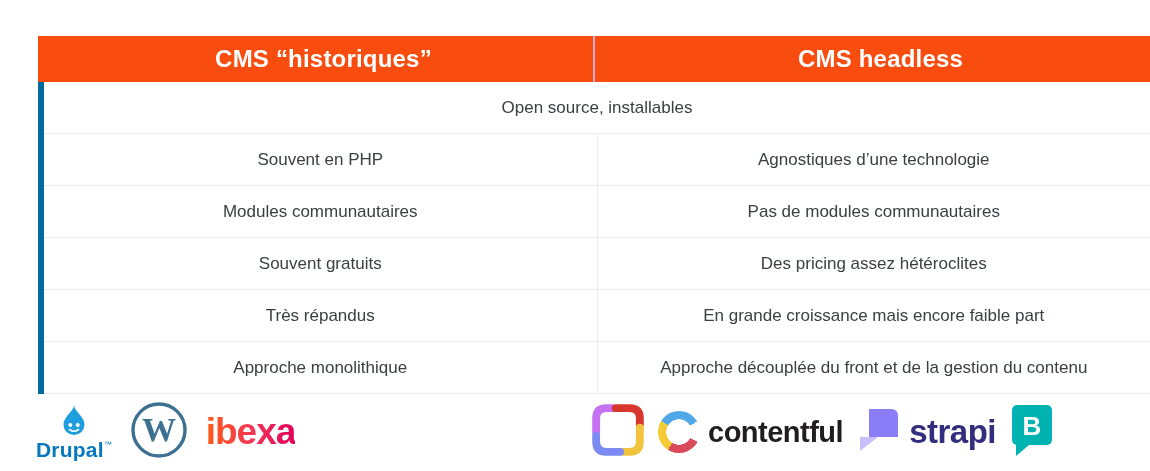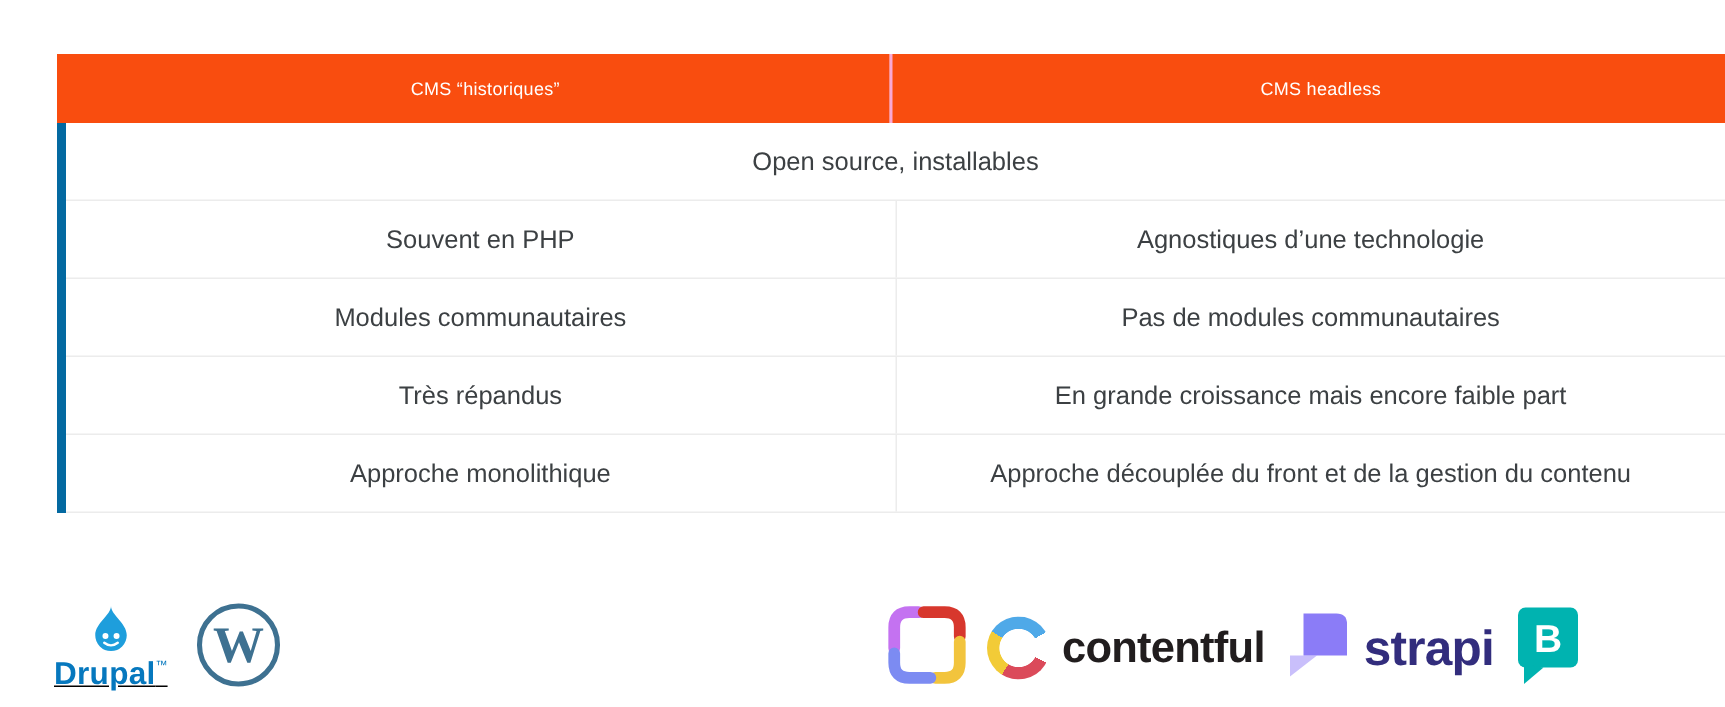--- a/index.html
+++ b/index.html
@@ -4,21 +4,21 @@
 <style>
   html,body{margin:0;padding:0;}
   body{
     width:1150px;height:471px;overflow:hidden;background:#ffffff;
     font-family:"Liberation Sans", sans-serif;position:relative;
   }
   
   .cmp-table{position:absolute;left:38px;top:36px;width:1112px;}
   .thead{display:flex;height:46px;}
   .th{
-    flex:1;background:#F94D0F;color:#ffffff;font-weight:400;font-size:12px;
+    flex:1;background:#F94D0F;color:#ffffff;font-weight:700;font-size:24px;
     display:flex;align-items:center;justify-content:center;letter-spacing:.2px;padding-left:16px;
   }
   .th + .th{border-left:2px solid #f9a8d4;}
   .tbody{border-left:6px solid #0369a1;}
   .tr{display:flex;height:51px;border-bottom:1px solid #ececec;}
   .td{
     flex:1;display:flex;align-items:center;justify-content:center;
     font-size:17px;color:#3C4043;
   }
   .td + .td{border-left:1px solid #ececec;}
@@ -68,35 +68,39 @@
     </div>
     <div class="tr">
       <div class="td">Souvent en PHP</div>
       <div class="td">Agnostiques d’une technologie</div>
     </div>
     <div class="tr">
       <div class="td">Modules communautaires</div>
       <div class="td">Pas de modules communautaires</div>
     </div>
     <div class="tr">
+      <div class="td">Souvent gratuits</div>
+      <div class="td">Des pricing assez hétéroclites</div>
+    </div>
+    <div class="tr">
       <div class="td">Très répandus</div>
       <div class="td">En grande croissance mais encore faible part</div>
     </div>
     <div class="tr">
       <div class="td">Approche monolithique</div>
       <div class="td">Approche découplée du front et de la gestion du contenu</div>
     </div>
   </div>
 </div>
 
 <div class="logos">
 
   <div class="logo-group group-historic">
 
-    <div class="drupal-block logo" style="flex-direction:column;gap:0;text-decoration:underline;">
+    <div class="drupal-block logo" style="flex-direction:column;gap:0;">
       <span>
         <svg width="26" height="31" viewBox="0 0 26 31">
           <path d="M13 0 C13 6 2.5 11.5 2.5 19.5 a10.5 10.5 0 0 0 21 0 C23.5 11.5 13 6 13 0 Z" fill="#1E9EDC"></path>
           <circle cx="9.3" cy="20" r="2" fill="#ffffff"></circle>
           <circle cx="16.7" cy="20" r="2" fill="#ffffff"></circle>
           <path d="M8.5 24.5 Q13 28 17.5 24.5" stroke="#ffffff" stroke-width="1.6" fill="none" stroke-linecap="round"></path>
         </svg>
       </span>
       <span>
         <span class="drupal-word">Drupal</span><span class="drupal-tm">™</span>
@@ -105,20 +109,23 @@
 
     <div class="logo">
       <span>
         <svg width="58" height="58" viewBox="0 0 58 58">
           <circle cx="29" cy="29" r="26" fill="#ffffff" stroke="#3E7191" stroke-width="3.4"></circle>
           <text x="29" y="40" text-anchor="middle" font-family="Liberation Serif, serif" font-weight="bold" font-size="34" fill="#3E7191">W</text>
         </svg>
       </span>
     </div>
 
+    <div class="logo">
+      <span class="ibexa-word">ibexa</span>
+    </div>
 
   </div>
 
   <div class="logo-group group-headless">
 
     <div class="logo">
       <span>
         <svg width="56" height="56" viewBox="0 0 50 50" fill="none" stroke-width="7" stroke-linecap="round">
           <path d="M20 5.5 H14.5 Q5.5 5.5 5.5 14.5 V27" stroke="#C472F1"></path>
           <path d="M20 5.5 H14.5 Q5.5 5.5 5.5 14.5 V27" stroke="#D7372D" transform="rotate(90 25 25)"></path>

